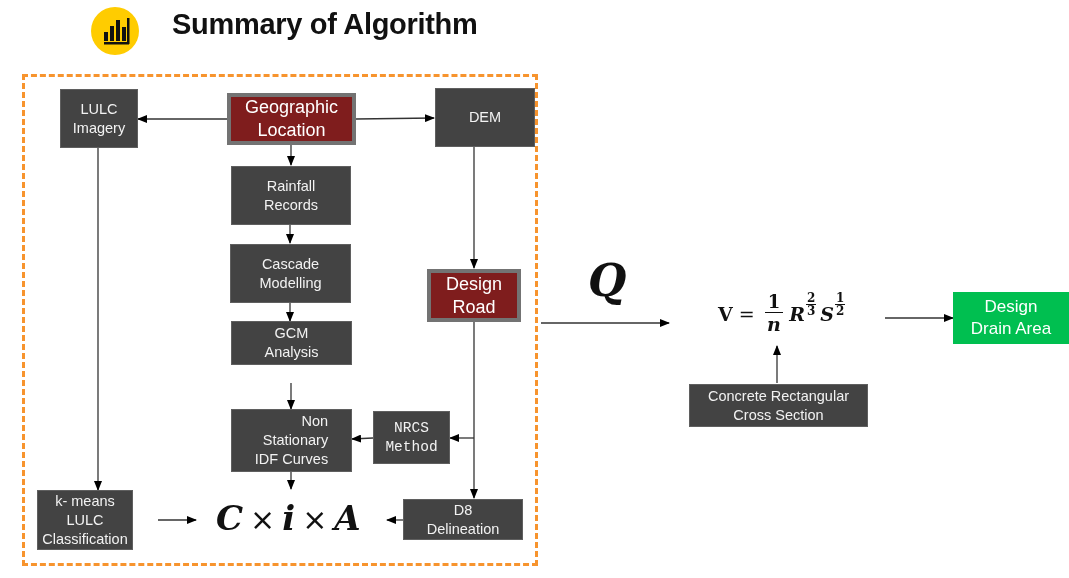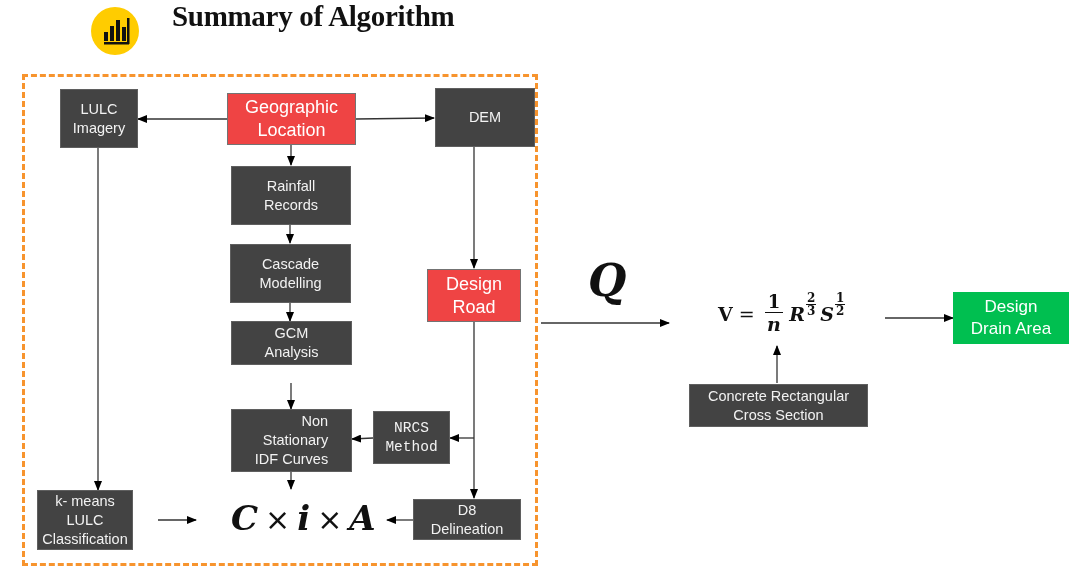--- a/index.html
+++ b/index.html
@@ -1,26 +1,26 @@
 <!DOCTYPE html>
 <html><head>
 <meta charset="utf-8">
 <style>
   html, body { margin:0; padding:0; background:#ffffff; }
   body { width:1069px; height:578px; position:relative; overflow:hidden; font-family:"Liberation Sans", sans-serif; }
   .title-icon { position:absolute; left:91px; top:7px; width:48px; height:48px; border-radius:50%; background:#FFCC00; }
   .title-icon svg { position:absolute; left:0; top:0; }
-  .page-title { position:absolute; left:172px; top:0; font-family:Liberation Serif, serif; font-weight:bold; font-size:29px; color:#111; letter-spacing:-0.3px; }
+  .page-title { position:absolute; left:172px; top:8px; font-family:Liberation Sans, sans-serif; font-weight:bold; font-size:29px; color:#111; letter-spacing:-0.3px; }
   .dash-frame { position:absolute; left:22px; top:74px; width:516px; height:492px; border:3px dashed #F7942E; box-sizing:border-box; }
   .node { position:absolute; box-sizing:border-box; display:flex; align-items:center; justify-content:center; text-align:center; color:#f2f2f2; font-size:14.5px; line-height:19px; white-space:pre-line; }
   .node.dark { background:#434343; border:1px solid #5f5f5f; }
-  .node.gold { background:#ef4444; border:1px solid #737373; color:#ffffff; font-size:18px; line-height:23px; }
+  .node.gold { background:#7f1d1d; border:4px solid #737373; color:#ffffff; font-size:18px; line-height:23px; }
   .node.green { background:#00BF50; color:#ffffff; font-size:17px; line-height:22px; }
   .formula { position:absolute; font-family:"DejaVu Serif", serif; font-weight:bold; font-style:italic; color:#111; }
-  .cia { left:216px; top:498px; font-size:34px; letter-spacing:1px;margin-left:15px; }
+  .cia { left:216px; top:498px; font-size:34px; letter-spacing:1px; }
   .cia .op { font-style:normal; font-weight:normal; font-family:"DejaVu Sans", sans-serif; font-size:30px; margin:0 6px; }
   .qsym { left:588px; top:255px; font-size:44px; }
   .manning { position:absolute; left:718px; top:292px; font-family:"DejaVu Serif", serif; font-weight:bold; color:#111; font-size:19px; display:flex; align-items:center; }
   .frac { display:inline-flex; flex-direction:column; align-items:center; margin:0 6px 0 4px; }
   .frac .num { border-bottom:1.5px solid #111; padding:0 3px; font-size:18px; line-height:20px; font-style:normal; }
   .frac .den { font-size:19px; line-height:22px; font-style:italic; }
   .it { font-style:italic; }
   .supfrac { display:inline-flex; flex-direction:column; align-items:center; font-size:12px; line-height:12px; vertical-align:super; position:relative; top:-9px; margin-left:1px; }
   .supfrac .n { border-bottom:1px solid #111; padding:0 1px; }
   svg.arrows { position:absolute; left:0; top:0; }
@@ -83,21 +83,21 @@
 <div class="node dark" style="left:231px;top:321px;width:121px;height:44px;">GCM
 Analysis</div>
 <div class="node dark" style="left:231px;top:409px;width:121px;height:63px;text-align:right;">Non
 Stationary
 IDF Curves</div>
 <div class="node dark" style="left:373px;top:411px;width:77px;height:53px;font-family:Liberation Mono, monospace;">NRCS
 Method</div>
 <div class="node dark" style="left:37px;top:490px;width:96px;height:60px;">k- means
 LULC
 Classification</div>
-<div class="node dark" style="left:413px;top:499px;width:108px;height:41px;">D8
+<div class="node dark" style="left:403px;top:499px;width:120px;height:41px;">D8
 Delineation</div>
 
 <div class="formula cia">
   <span>C</span><span class="op">×</span><span>i</span><span class="op">×</span><span>A</span>
 </div>
 
 <div class="formula qsym">Q</div>
 
 <div class="manning">
   <span>V</span>

